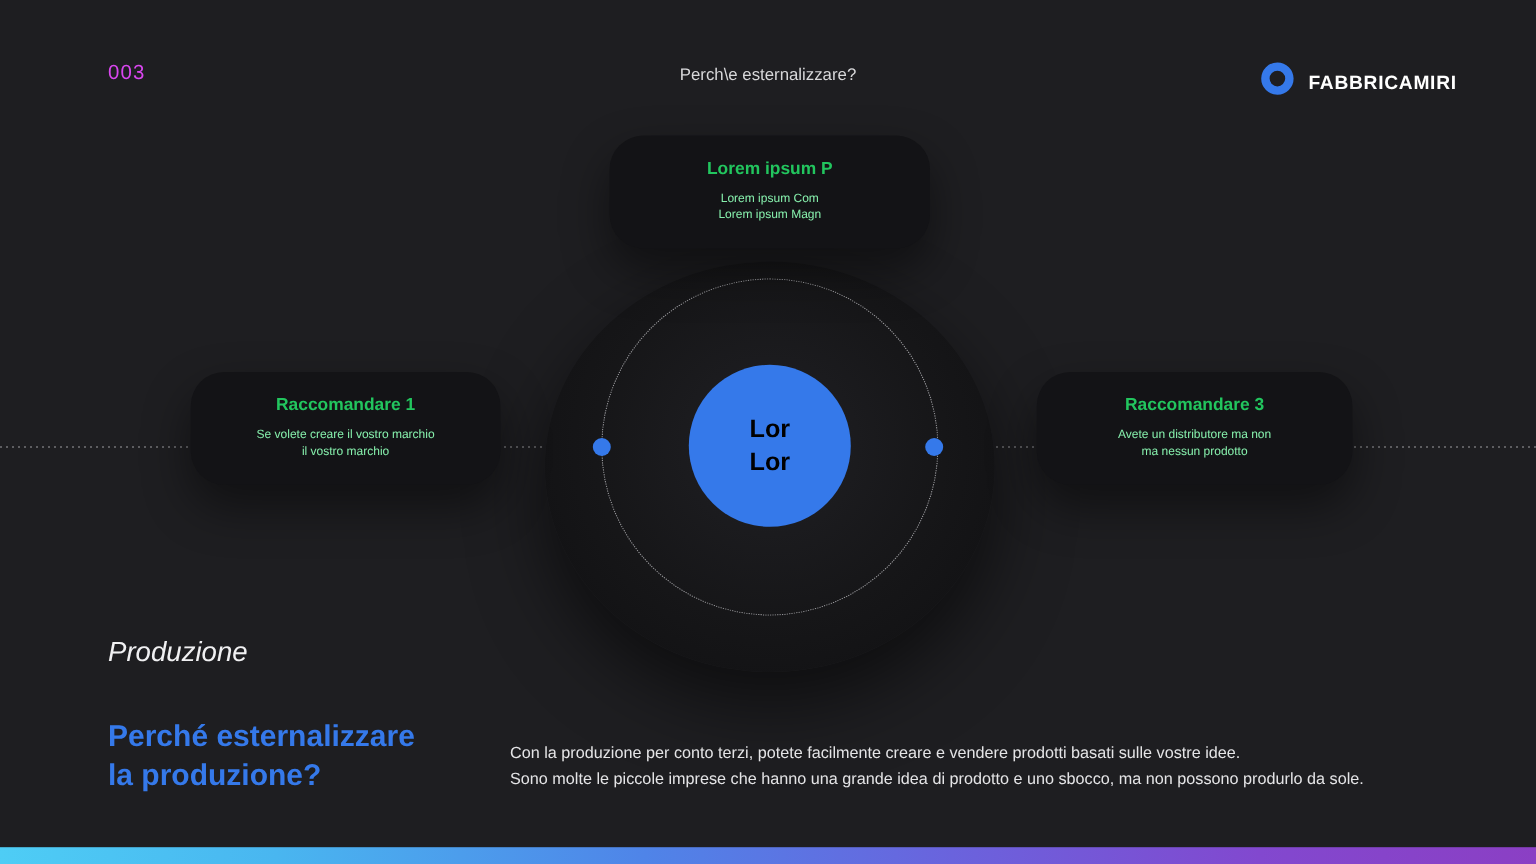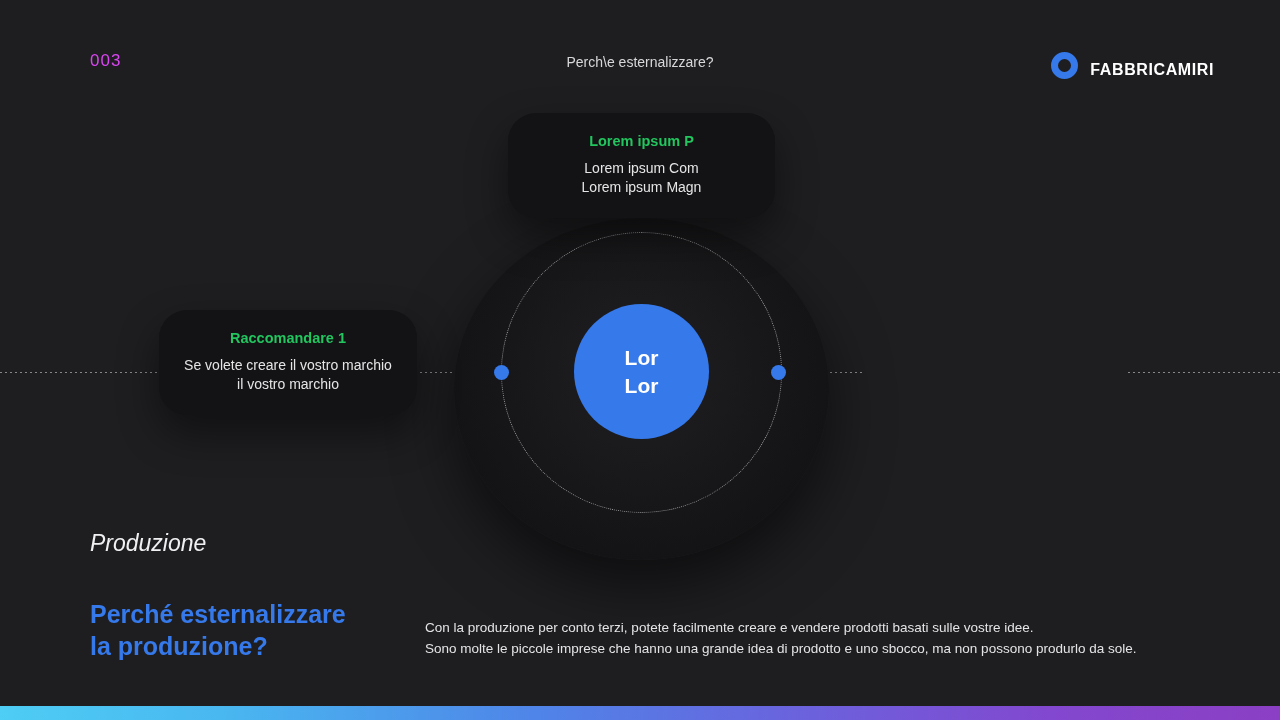--- a/index.html
+++ b/index.html
@@ -59,21 +59,21 @@
     border:1px dotted #b9b9bd;
     opacity:.8;
   }
   .orb-core {
     position:absolute; left:574px; top:304px;
     width:135px; height:135px;
     border-radius:50%;
     background:#3579ea;
     display:flex; flex-direction:column;
     align-items:center; justify-content:center;
-    color:#ffffff; font-weight:bold; font-size:21px; line-height:1.32;
+    color:#000000; font-weight:bold; font-size:21px; line-height:1.32;
   }
   .orbit-dot {
     position:absolute; top:365px; width:15px; height:15px;
     border-radius:50%; background:#3579ea;
   }
   .orbit-dot-left  { left:494px; }
   .orbit-dot-right { left:771px; }
 
   
   .card {
@@ -81,21 +81,21 @@
     background:#131316;
     border-radius:28px;
     box-shadow:0 18px 40px rgba(0,0,0,.45);
     text-align:center;
     padding:20px 22px;
   }
   .card-title {
     color:#22c55e; font-weight:bold; font-size:14.5px;
     margin-bottom:10px;
   }
-  .card-body { color:#e5e5e5; font-size:14px; line-height:1.38; }
+  .card-body { color:#86efac; font-size:10px; line-height:1.38; }
 
   .card-top   { left:508px; top:113px; width:267px; }
   .card-left  { left:159px; top:310px; width:258px; }
   .card-right { left:864px; top:310px; width:263px; }
 
   
   .eyebrow {
     position:absolute; left:90px; top:530px;
     font-size:23px; color:#f0f0f2;font-style:italic;
   }
@@ -147,20 +147,25 @@
     <div class="card-body">Lorem ipsum Com</div>
     <div class="card-body">Lorem ipsum Magn</div>
   </div>
 
   <div class="card card-left">
     <div class="card-title">Raccomandare 1</div>
     <div class="card-body">Se volete creare il vostro marchio</div>
     <div class="card-body">il vostro marchio</div>
   </div>
 
+  <div class="card card-right">
+    <div class="card-title">Raccomandare 3</div>
+    <div class="card-body">Avete un distributore ma non</div>
+    <div class="card-body">ma nessun prodotto</div>
+  </div>
 
   <div class="eyebrow">Produzione</div>
   <div class="headline">
     <div>Perché esternalizzare</div>
     <div>la produzione?</div>
   </div>
   <div class="paragraph">
     <div>Con la produzione per conto terzi, potete facilmente creare e vendere prodotti basati sulle vostre idee.</div>
     <div>Sono molte le piccole imprese che hanno una grande idea di prodotto e uno sbocco, ma non possono produrlo da sole.</div>
   </div>

